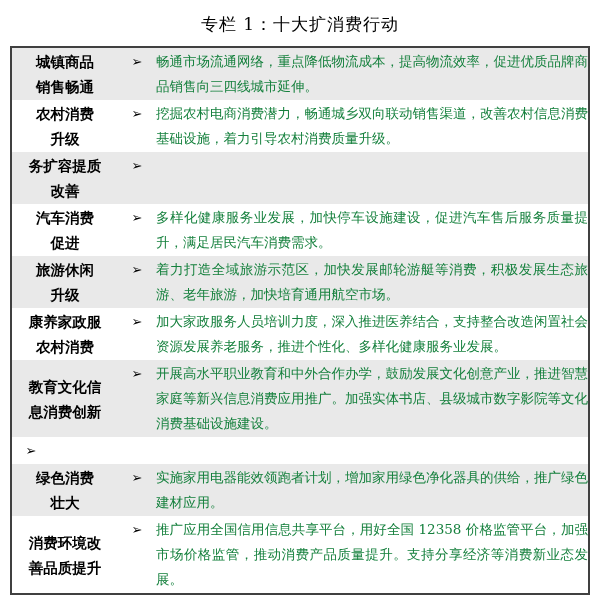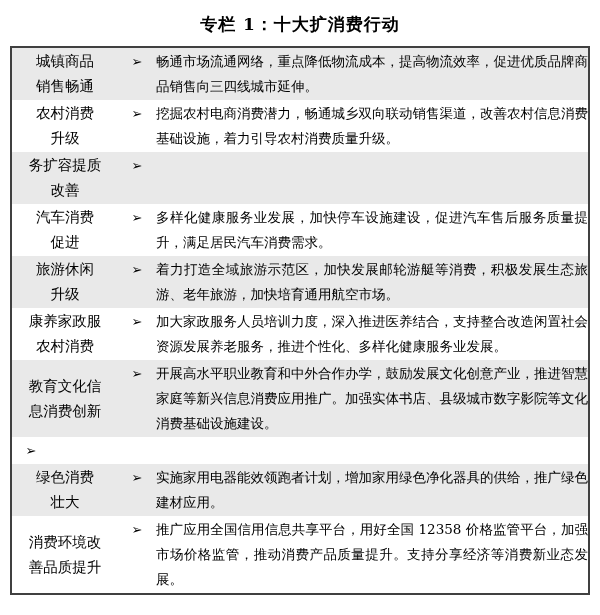--- a/index.html
+++ b/index.html
@@ -15,21 +15,21 @@
   }
   body {
     width: 600px;
     height: 615px;
     overflow: hidden;
     font-family: "DejaVu Serif", "Liberation Serif", serif;
     color: var(--text);
   }
   .title {
     text-align: center;
-    font-weight: bold;
+    font-weight: normal;
     font-size: 17px;
     letter-spacing: 1px;
     padding: 13px 0 10px 0;
     color: #000;
   }
   .box-table {
     margin: 0 10px;
     border: 2px solid var(--border);
     background: #fff;
   }
@@ -37,21 +37,21 @@
     display: flex;
     align-items: stretch;
     padding: 1px 0;
   }
   .row:nth-child(odd) {
     background: var(--shade);
   }
   .label {
     flex: 0 0 106px;
     width: 106px;
-    font-weight: normal;
+    font-weight: bold;
     text-align: center;
     white-space: pre-line;
     display: flex;
     align-items: center;
     justify-content: center;
     line-height: 25px;
     font-size: 14.5px;
     color: #000;
   }
   .arrow {
@@ -60,21 +60,21 @@
     text-align: center;
     line-height: 25px;
     font-size: 13px;
     color: #000;
   }
   .content {
     flex: 1;
     line-height: 25px;
     font-size: 13.5px;
     text-align: justify;
-    color: #000000;
+    color: #15803d;
   }
 </style>
 </head>
 <body>
 
 <div class="page">
   <div class="title">专栏 1：十大扩消费行动</div>
 
   <div class="box-table" id="table-body">
   <div class="row">

